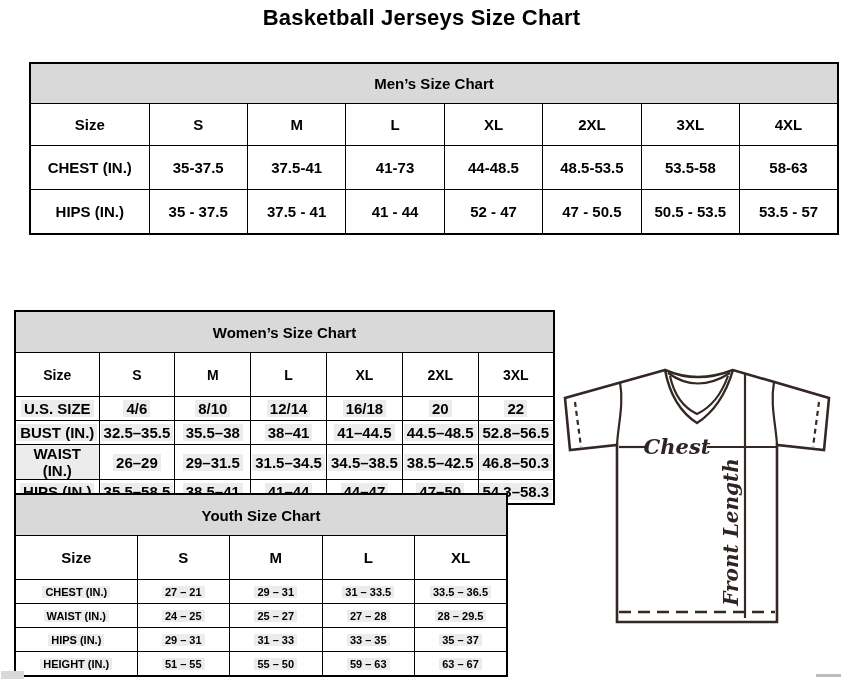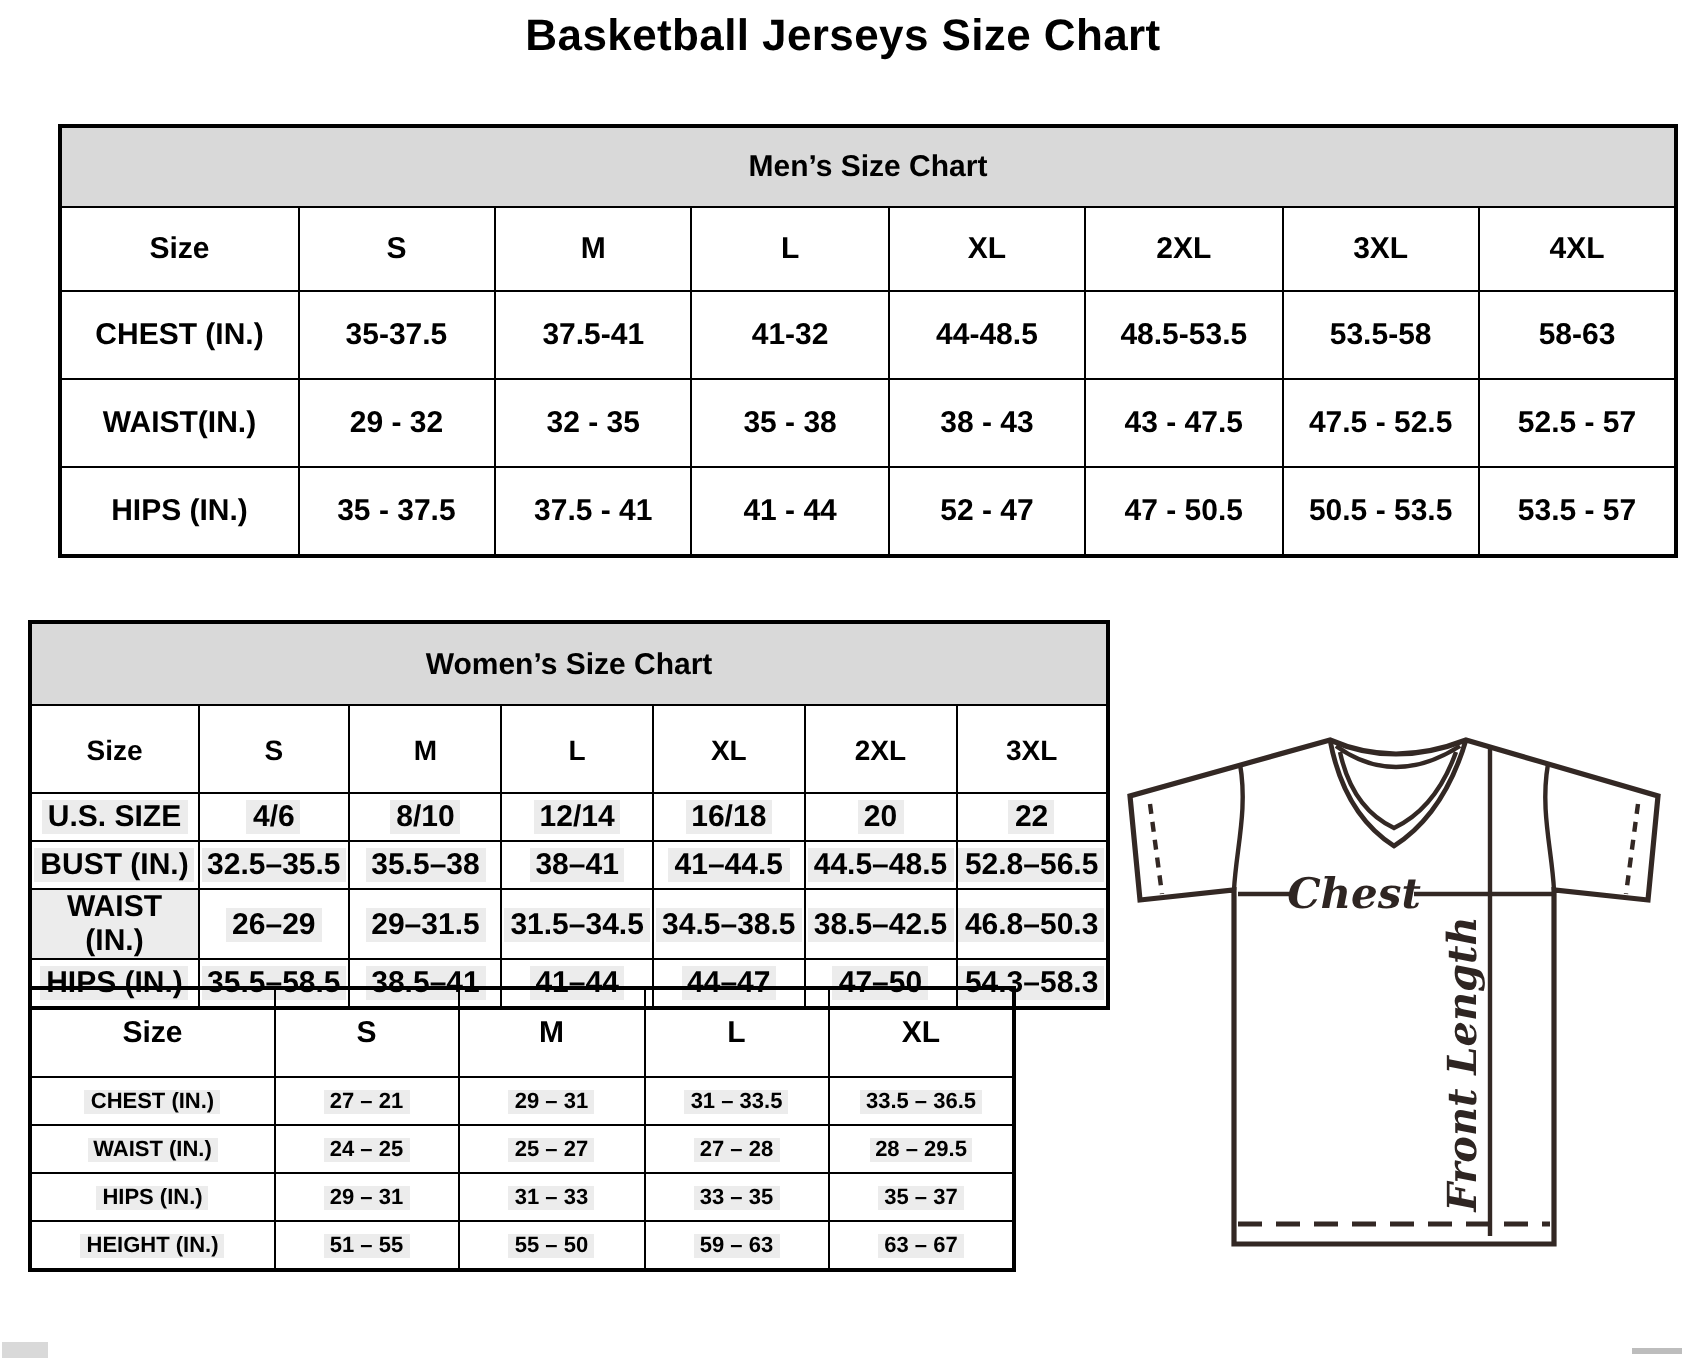--- a/index.html
+++ b/index.html
@@ -76,35 +76,25 @@
       <td>L</td>
       <td>XL</td>
       <td>2XL</td>
       <td>3XL</td>
       <td>4XL</td>
     </tr>
     <tr class="data">
       <td>CHEST (IN.)</td>
       <td>35-37.5</td>
       <td>37.5-41</td>
-      <td>41-32</td>
+      <td>41-73</td>
       <td>44-48.5</td>
       <td>48.5-53.5</td>
       <td>53.5-58</td>
       <td>58-63</td>
-    </tr>
-    <tr class="data">
-      <td>WAIST(IN.)</td>
-      <td>29 - 32</td>
-      <td>32 - 35</td>
-      <td>35 - 38</td>
-      <td>38 - 43</td>
-      <td>43 - 47.5</td>
-      <td>47.5 - 52.5</td>
-      <td>52.5 - 57</td>
     </tr>
     <tr class="data">
       <td>HIPS (IN.)</td>
       <td>35 - 37.5</td>
       <td>37.5 - 41</td>
       <td>41 - 44</td>
       <td>52 - 47</td>
       <td>47 - 50.5</td>
       <td>50.5 - 53.5</td>
       <td>53.5 - 57</td>
@@ -176,20 +166,23 @@
 
   <table id="youth">
     <colgroup>
       <col style="width:122px">
         <col>
         <col>
         <col>
         <col>
     </colgroup>
     <tbody>
+        <tr class="band">
+      <td colspan="5">Youth Size Chart</td>
+    </tr>
     <tr class="hdr">
       <td>Size</td>
       <td>S</td>
       <td>M</td>
       <td>L</td>
       <td>XL</td>
     </tr>
     <tr class="data">
       <td><span class="hl">CHEST (IN.)</span></td>
       <td><span class="hl">27 – 21</span></td>

